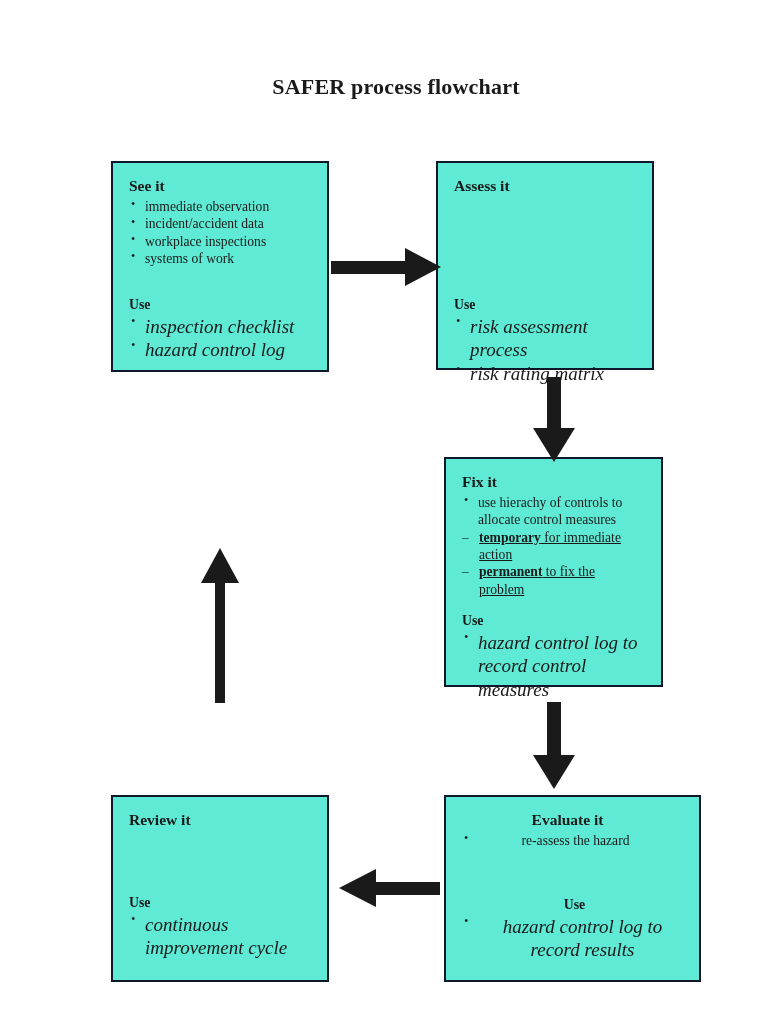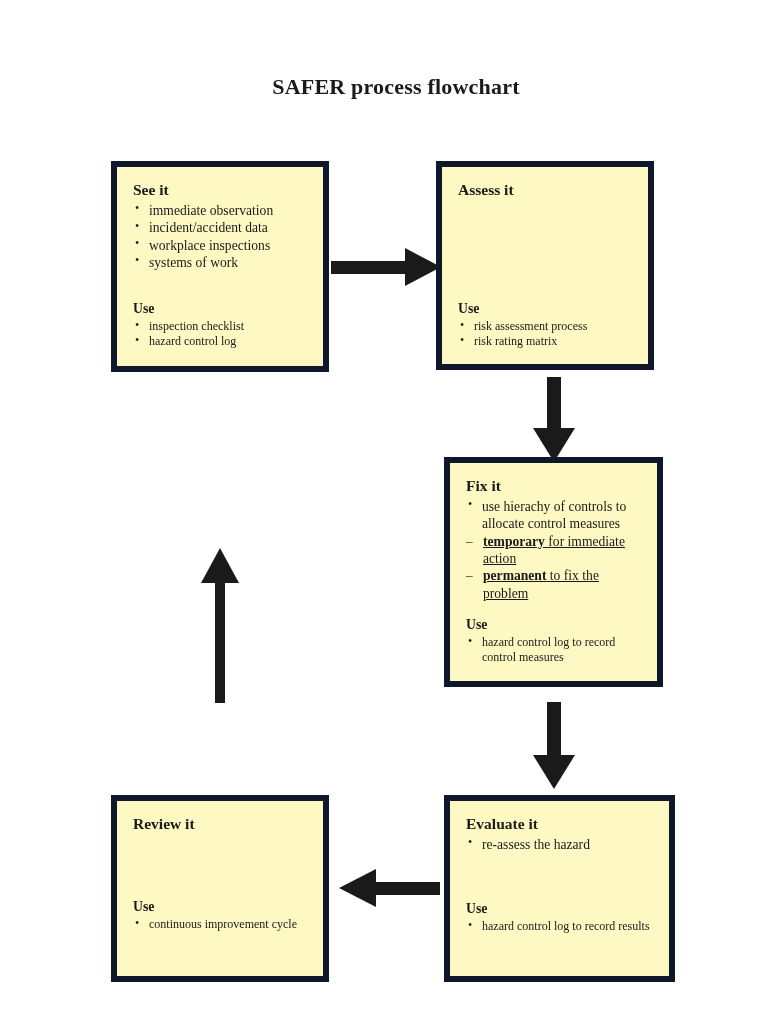--- a/index.html
+++ b/index.html
@@ -31,22 +31,22 @@
     text-align: center;
     font-size: 22px;
     font-weight: bold;
     letter-spacing: 0.2px;
     font-family: "Liberation Serif", "DejaVu Serif", serif;
     padding-left: 12px;
   }
 
   .node {
     position: absolute;
-    border: 6px solid #0f172a;
-    background: #fef9c3;
+    border: 2px solid #0f172a;
+    background: #5eead4;
     box-sizing: border-box;
     padding: 14px 26px 10px 16px;
   }
 
   .node-title {
     font-size: 15.5px;
     font-weight: bold;
     margin: 0 0 3px 0;
     line-height: 1.15;
   }
@@ -96,31 +96,32 @@
     font-weight: bold;
     margin: 0 0 1px 0;
     line-height: 1.2;
   }
   .use-block {
     position: absolute;
     left: 16px;
     right: 12px;
   }
   .use-list > li {
-    font-size: 12px;
+    font-style: italic;
+    font-size: 19px;
     line-height: 1.26;
   }
 
   b.em { font-weight: bold; }
 
   
   #box-see       { left: 111px; top: 161px; width: 218px; height: 211px; }
   #box-assess    { left: 436px; top: 161px; width: 218px; height: 209px; }
   #box-fix       { left: 444px; top: 457px; width: 219px; height: 230px; }
-  #box-evaluate  { left: 444px; top: 795px; width: 231px; height: 187px; }
+  #box-evaluate  { left: 444px; top: 795px; width: 257px; height: 187px; text-align: center; }
   #box-review    { left: 111px; top: 795px; width: 218px; height: 187px; }
 
   #use-see      { top: 134px; }
   #use-assess   { top: 134px; }
   #use-fix      { top: 154px; }
   #use-evaluate { top: 100px; }
   #use-review   { top: 98px; }
 
   
   .arrow { position: absolute; }

